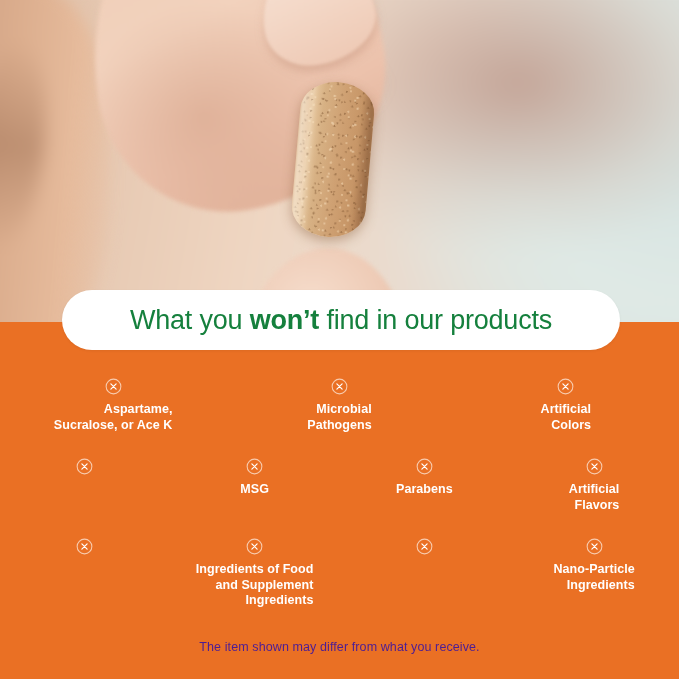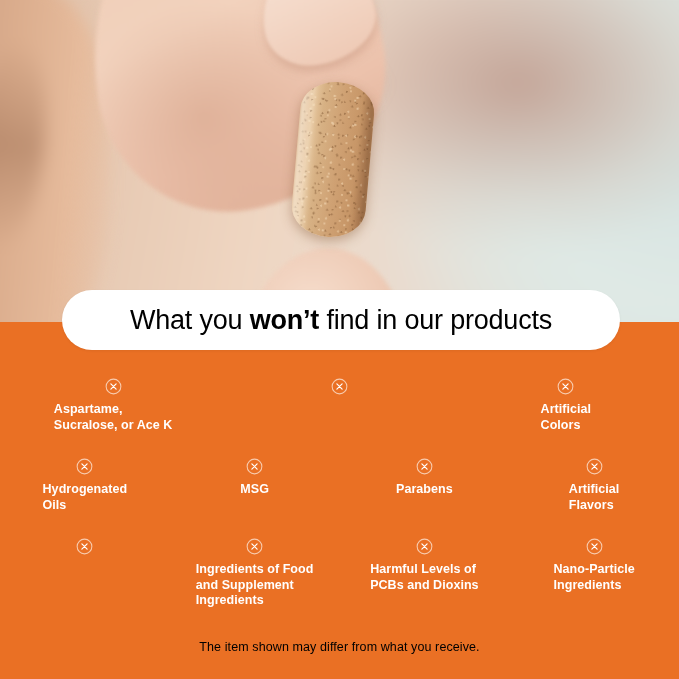--- a/index.html
+++ b/index.html
@@ -161,21 +161,21 @@
     width: 558px;
     height: 60px;
     background: #ffffff;
     border-radius: 30px;
     display: flex;
     align-items: center;
     justify-content: center;
     box-shadow: 0 1px 3px rgba(0,0,0,0.06);
   }
   .title-text {
-    color: #000000;
+    color: #15803d;
     font-size: 27px;
     letter-spacing: -0.2px;
     white-space: nowrap;
     font-weight: 400;
   }
   .title-text .strong { font-weight: 700; }
 
   
   .grid {
     position: absolute;
@@ -205,33 +205,33 @@
     margin-top: 12px;
     margin-bottom: 7px;
     display: block;
     flex: none;
   }
   .cell-label {
     color: #ffffff;
     font-size: 12.5px;
     line-height: 15.5px;
     font-weight: 700;
-    text-align: left;
+    text-align: right;
     letter-spacing: 0.05px;
     white-space: pre-line;
   }
 
   
   .footer-note {
     position: absolute;
     left: 0;
     top: 640px;
     width: 679px;
     text-align: center;
-    color: #000000;
+    color: #4c1d95;
     font-size: 12.5px;
     font-weight: 400;
     letter-spacing: 0.1px;
   }
 </style>
 </head>
 <body>
 
 <div id="infographic">
 
@@ -264,39 +264,39 @@
           <path d="M8.3 8.3 L15.7 15.7 M15.7 8.3 L8.3 15.7" stroke="#ffffff" stroke-width="1.7" stroke-linecap="round"></path>
         </svg>
         <div class="cell-label">Aspartame,
 Sucralose, or Ace K</div>
       </div>
       <div class="cell">
         <svg class="x-icon" viewBox="0 0 24 24">
           <circle cx="12" cy="12" r="10.4" fill="none" stroke="#f8cbae" stroke-width="1.5"></circle>
           <path d="M8.3 8.3 L15.7 15.7 M15.7 8.3 L8.3 15.7" stroke="#ffffff" stroke-width="1.7" stroke-linecap="round"></path>
         </svg>
+        <div class="cell-label">Microbial
+Pathogens</div>
       </div>
       <div class="cell">
         <svg class="x-icon" viewBox="0 0 24 24">
           <circle cx="12" cy="12" r="10.4" fill="none" stroke="#f8cbae" stroke-width="1.5"></circle>
           <path d="M8.3 8.3 L15.7 15.7 M15.7 8.3 L8.3 15.7" stroke="#ffffff" stroke-width="1.7" stroke-linecap="round"></path>
         </svg>
         <div class="cell-label">Artificial
 Colors</div>
       </div>
     </div>
 
     <div class="grid-row row-2">
       <div class="cell">
         <svg class="x-icon" viewBox="0 0 24 24">
           <circle cx="12" cy="12" r="10.4" fill="none" stroke="#f8cbae" stroke-width="1.5"></circle>
           <path d="M8.3 8.3 L15.7 15.7 M15.7 8.3 L8.3 15.7" stroke="#ffffff" stroke-width="1.7" stroke-linecap="round"></path>
         </svg>
-        <div class="cell-label">Hydrogenated
-Oils</div>
       </div>
       <div class="cell">
         <svg class="x-icon" viewBox="0 0 24 24">
           <circle cx="12" cy="12" r="10.4" fill="none" stroke="#f8cbae" stroke-width="1.5"></circle>
           <path d="M8.3 8.3 L15.7 15.7 M15.7 8.3 L8.3 15.7" stroke="#ffffff" stroke-width="1.7" stroke-linecap="round"></path>
         </svg>
         <div class="cell-label">MSG</div>
       </div>
       <div class="cell">
         <svg class="x-icon" viewBox="0 0 24 24">
@@ -329,22 +329,20 @@
         </svg>
         <div class="cell-label">Ingredients of Food
 and Supplement
 Ingredients</div>
       </div>
       <div class="cell">
         <svg class="x-icon" viewBox="0 0 24 24">
           <circle cx="12" cy="12" r="10.4" fill="none" stroke="#f8cbae" stroke-width="1.5"></circle>
           <path d="M8.3 8.3 L15.7 15.7 M15.7 8.3 L8.3 15.7" stroke="#ffffff" stroke-width="1.7" stroke-linecap="round"></path>
         </svg>
-        <div class="cell-label">Harmful Levels of
-PCBs and Dioxins</div>
       </div>
       <div class="cell">
         <svg class="x-icon" viewBox="0 0 24 24">
           <circle cx="12" cy="12" r="10.4" fill="none" stroke="#f8cbae" stroke-width="1.5"></circle>
           <path d="M8.3 8.3 L15.7 15.7 M15.7 8.3 L8.3 15.7" stroke="#ffffff" stroke-width="1.7" stroke-linecap="round"></path>
         </svg>
         <div class="cell-label">Nano-Particle
 Ingredients</div>
       </div>
     </div>

